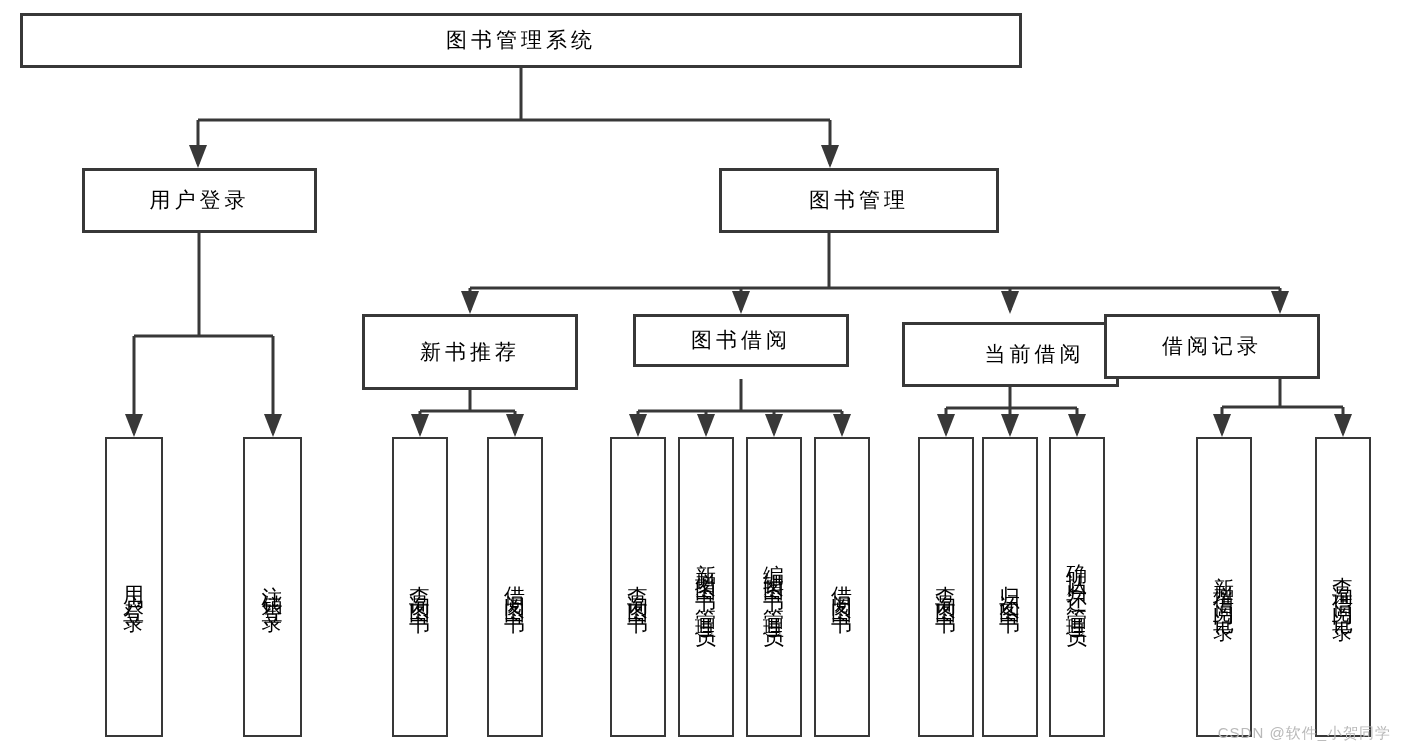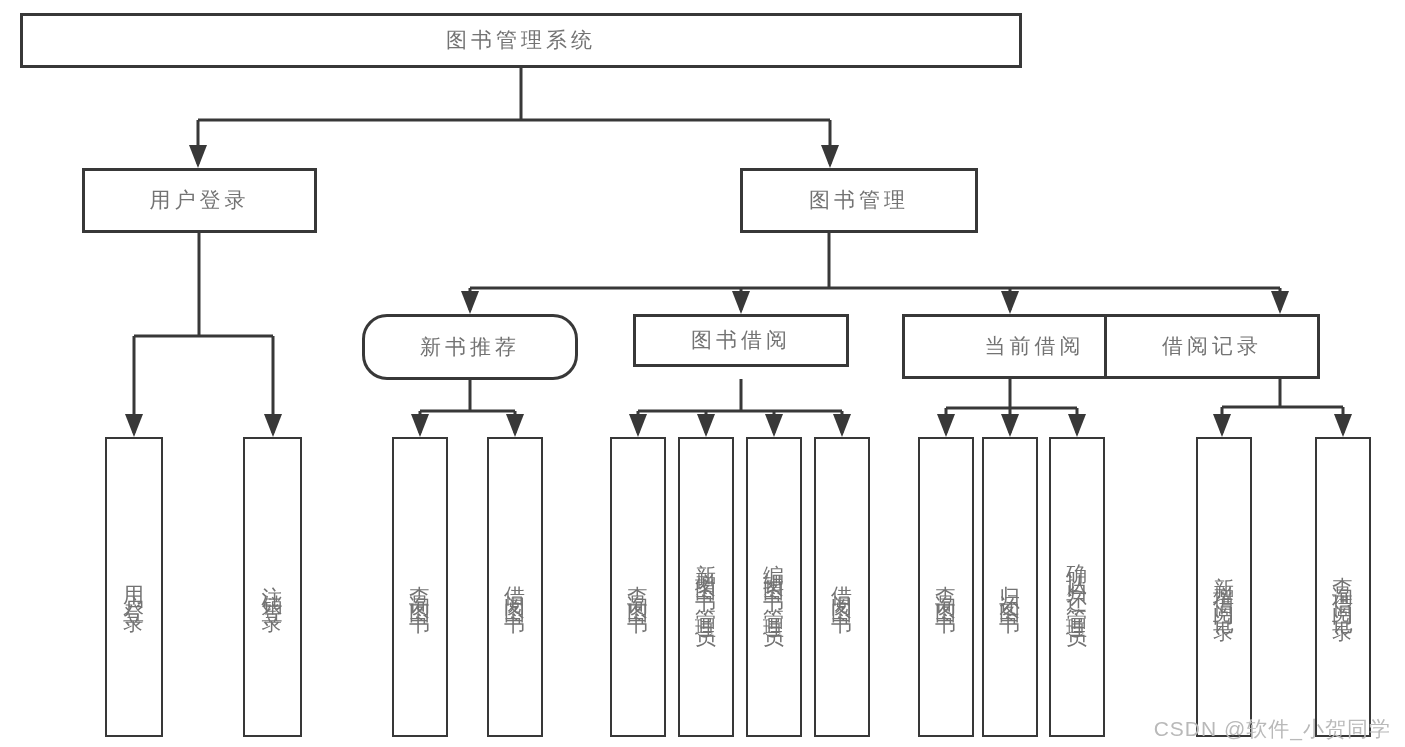--- a/index.html
+++ b/index.html
@@ -6,32 +6,32 @@
   .stage {
     position:relative; width:1405px; height:747px; background:#ffffff;
     font-family:"Liberation Sans", sans-serif; overflow:hidden;
   }
   .wires { position:absolute; left:0; top:0; }
   .wire  { fill:none; stroke:#383838; stroke-width:3; }
   .head  { fill:#383838; stroke:none; }
   .node {
     position:absolute; box-sizing:border-box; background:#ffffff;
     border:3px solid #383838; display:flex; align-items:center; justify-content:center;
-    color:#737373; font-size:21px; letter-spacing:4px; text-align:center;
+    color:#000000; font-size:21px; letter-spacing:4px; text-align:center;
     line-height:1.25; white-space:nowrap;
   }
   .node.v {
     border-width:2.5px;
     writing-mode:vertical-rl; text-orientation:mixed;
     letter-spacing:9px; white-space:normal; line-height:1;
     padding:6px 0;
   }
   .watermark {
     position:absolute; right:14px; bottom:4px;
-    font-size:21px; letter-spacing:1px; color:#b9b9b9;
+    font-size:15px; letter-spacing:1px; color:#b9b9b9;
   }
 </style>
 </head>
 <body>
 
 <div class="stage">
 
   <svg class="wires" width="1405" height="747" viewBox="0 0 1405 747">
 
     <path class="wire" d="M521 68 V120 M198 120 H830 M198 120 V164 M830 120 V164"></path>
@@ -66,25 +66,25 @@
       <polygon class="head" points="1001,414 1019,414 1010,437"></polygon>
       <polygon class="head" points="1068,414 1086,414 1077,437"></polygon>
       <polygon class="head" points="1213,414 1231,414 1222,437"></polygon>
       <polygon class="head" points="1334,414 1352,414 1343,437"></polygon>
     </g>
   </svg>
 
   <div class="node" style="left:20px; top:13px; width:1002px; height:55px;">图书管理系统</div>
 
   <div class="node" style="left:82px; top:168px; width:235px; height:65px;">用户登录</div>
-  <div class="node" style="left:740px; top:168px; width:238px; height:65px;">图书管理</div>
+  <div class="node" style="left:719px; top:168px; width:280px; height:65px;">图书管理</div>
 
-  <div class="node" style="left:362px; top:314px; width:216px; height:66px;border-radius:25px;">新书推荐</div>
+  <div class="node" style="left:362px; top:314px; width:216px; height:76px;">新书推荐</div>
   <div class="node" style="left:633px; top:314px; width:216px; height:53px;">图书借阅</div>
-  <div class="node" style="left:902px; top:314px; width:217px; height:65px;padding-left:48px;">当前借阅</div>
+  <div class="node" style="left:902px; top:322px; width:217px; height:65px;padding-left:48px;">当前借阅</div>
   <div class="node" style="left:1104px; top:314px; width:216px; height:65px;">借阅记录</div>
 
   <div class="node v" style="left:105px; top:437px; width:58px; height:300px;">用户登录</div>
   <div class="node v" style="left:243px; top:437px; width:59px; height:300px;">注销登录</div>
 
   <div class="node v" style="left:392px; top:437px; width:56px; height:300px;">查询图书</div>
   <div class="node v" style="left:487px; top:437px; width:56px; height:300px;">借阅图书</div>
 
   <div class="node v" style="left:610px; top:437px; width:56px; height:300px;">查询图书</div>
   <div class="node v" style="left:678px; top:437px; width:56px; height:300px;">新增图书（管理员）</div>

